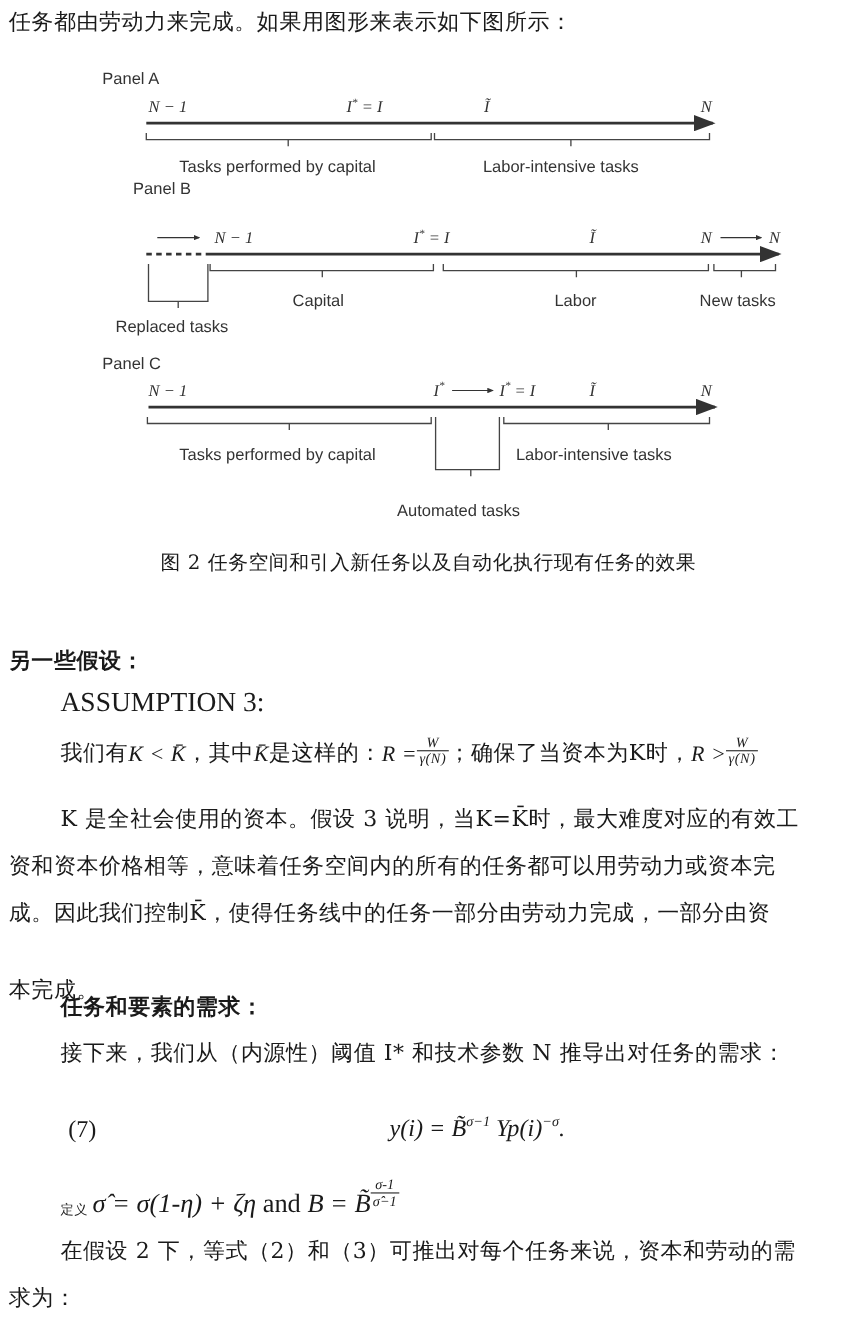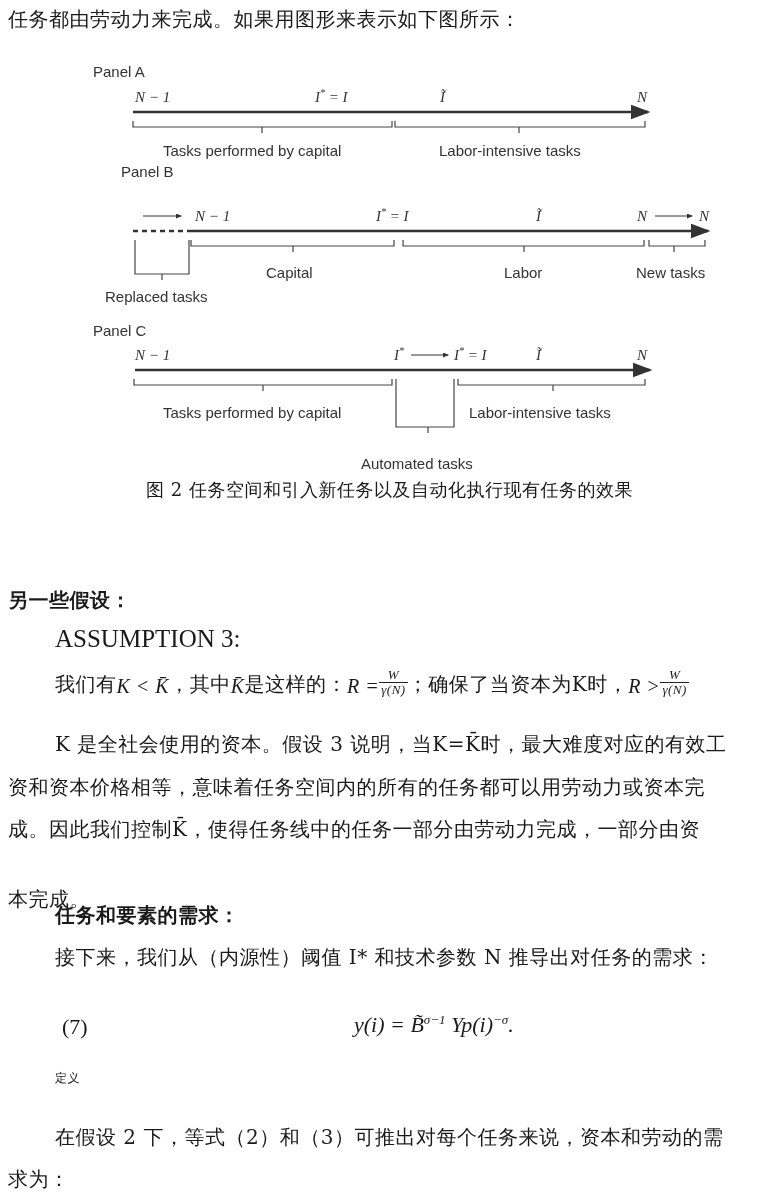--- a/index.html
+++ b/index.html
@@ -90,21 +90,21 @@
       <path d="M396,324 v48 h32 v6 M428,372 h26 v-48" stroke="#444" fill="none" stroke-width="1.2"></path>
 
       <path d="M458,324 v6 h95 v6 M553,330 h92 v-6" stroke="#444" fill="none" stroke-width="1.2"></path>
       <text x="163" y="363" font-size="15" fill="#333" style="font-family:'Liberation Sans',sans-serif">Tasks performed by capital</text>
       <text x="469" y="363" font-size="15" fill="#333" style="font-family:'Liberation Sans',sans-serif">Labor-intensive tasks</text>
       <text x="361" y="414" font-size="15" fill="#333" style="font-family:'Liberation Sans',sans-serif">Automated tasks</text>
     </g>
   </svg>
 </div>
 
-<div class="abs cn" style="left:146px; top:478px; font-size:18px;">图 2 任务空间和引入新任务以及自动化执行现有任务的效果</div>
+<div class="abs cn" style="left:146px; top:499px; font-size:18px;">图 2 任务空间和引入新任务以及自动化执行现有任务的效果</div>
 
 <div class="abs cn bold" style="left:8px; top:587px;">另一些假设：</div>
 <div class="abs" style="left:55px; top:625px; font-family:'Liberation Serif',serif; font-size:25px;">ASSUMPTION 3:</div>
 
 <div class="abs cn" style="left:55px; top:668px; display:flex; align-items:flex-end;">
   <span>我们有</span>
   <span class="math">K &lt; K̄</span>
   <span>，其中</span>
   <span class="math">K̄</span>
   <span>是这样的：</span>
@@ -127,16 +127,17 @@
 <div class="abs cn" style="left:8px; top:859px;margin-top:27px;">本完成。</div>
 
 <div class="abs cn bold" style="left:55px; top:902px;">任务和要素的需求：</div>
 <div class="abs cn" style="left:55px; top:944px;">接下来，我们从（内源性）阈值 I* 和技术参数 N 推导出对任务的需求：</div>
 
 <div class="abs" style="left:62px; top:1014px; font-family:'Liberation Serif',serif; font-size:22px;">(7)</div>
 <div class="abs math" style="left:354px; top:1012px; font-size:22px;">y(i) = B̃<sup style="font-size:13px">σ−1</sup> Yp(i)<sup style="font-size:13px">−σ</sup>.</div>
 
 <div class="abs" style="left:55px; top:1070px; display:flex; align-items:flex-end;">
   <span class="cn" style="font-size:12px;">定义</span>
+  <span class="math" style="font-size:24px; margin-left:4px;">σ̂ = σ(1-η) + ζη <span style="font-style:normal">and</span> B = B̃<sup style="font-size:12px; vertical-align:14px;"><span class="frac"><span class="num">σ-1</span><span class="den">σ̂−1</span></span></sup></span>
 </div>
 
 <div class="abs cn" style="left:55px; top:1124px;">在假设 2 下，等式（2）和（3）可推出对每个任务来说，资本和劳动的需</div>
 <div class="abs cn" style="left:8px; top:1166px;">求为：</div>
 
 </body></html>

